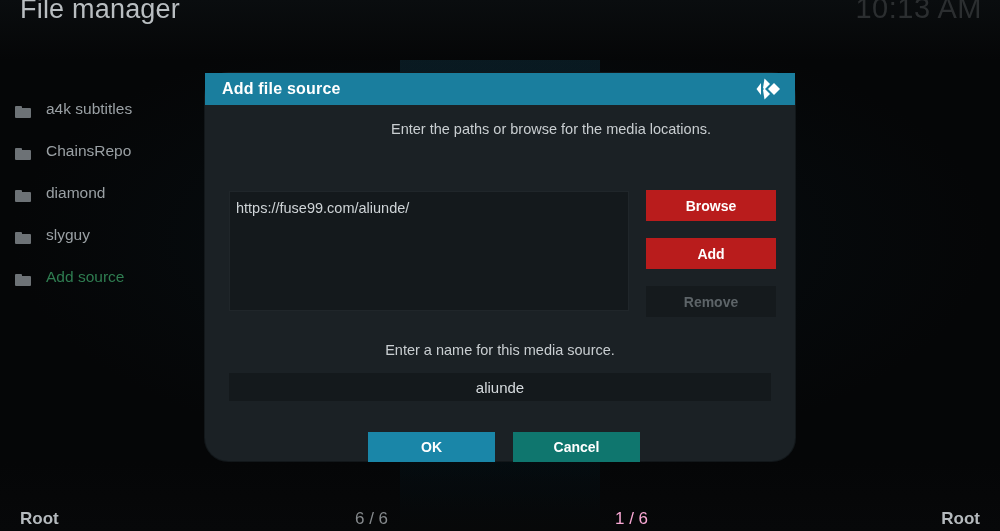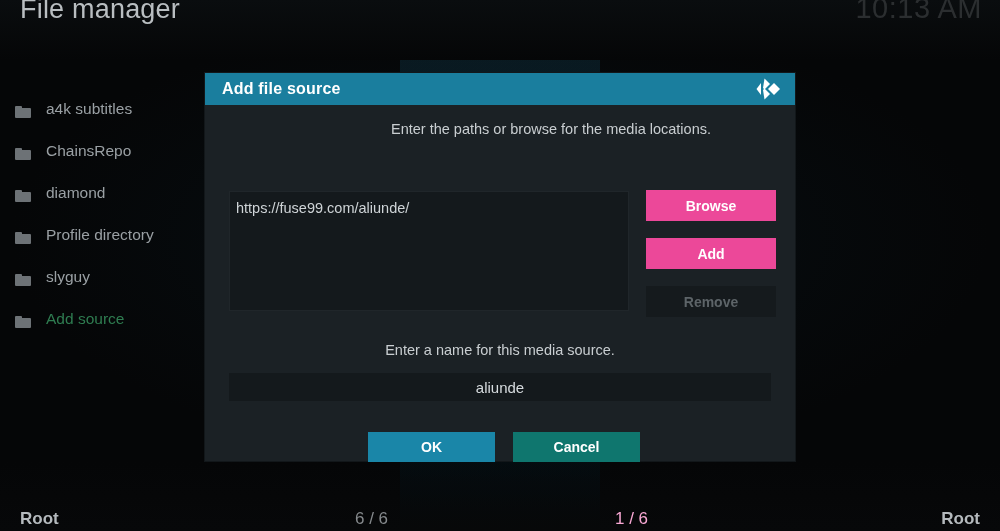--- a/index.html
+++ b/index.html
@@ -64,20 +64,21 @@
     background:#6d7276; border-radius:1px;
   }
   .side-label { font-size:15.5px; color:#9aa0a4; white-space:nowrap; }
   .side-item.active .side-label { color:#2f7d51; }
 
   
   .dialog {
     position:absolute; left:205px; top:73px; width:590px; height:388px;
     background:#1b2125;
     box-shadow:0 0 0 1px #12171a;
+    border-radius:23px;
   }
   .dialog-title-bar {
     position:relative; height:32px; background:#1a7e9e;
     display:flex; align-items:center;
   }
   .dialog-title {
     font-size:16px; font-weight:bold; color:#ffffff;
     margin-left:17px; letter-spacing:.2px;
   }
   .kodi-logo {
@@ -97,21 +98,21 @@
     background:#14191c;
     border:1px solid #20262a;
   }
   .path-item {
     font-size:14.5px; color:#cfd4d7; padding:8px 0 0 6px;
     white-space:nowrap; overflow:hidden;
   }
 
   .side-buttons { position:absolute; left:441px; top:85px; width:130px; }
   .dlg-btn {
-    width:130px; height:31px; background:#ec4899;
+    width:130px; height:31px; background:#b91c1c;
     display:flex; align-items:center; justify-content:center;
     font-size:14px; font-weight:bold; color:#ffffff;
     margin-bottom:17px; border:none;
     font-family:"Liberation Sans", sans-serif;
   }
   .dlg-btn.disabled { color:#5d6468; background:#151a1d; }
 
   .hint-name {
     position:absolute; left:0; top:237px; width:590px; text-align:center;
     font-size:14.5px; color:#c9ced1;
@@ -178,27 +179,20 @@
     </div>
 
     <div class="side-item">
       <span class="folder-icon">
           <i class="tab"></i>
           <i class="body"></i>
         </span>
       <span class="side-label">diamond</span>
     </div>
 
-    <div class="side-item">
-      <span class="folder-icon">
-          <i class="tab"></i>
-          <i class="body"></i>
-        </span>
-      <span class="side-label">Profile directory</span>
-    </div>
 
     <div class="side-item">
       <span class="folder-icon">
           <i class="tab"></i>
           <i class="body"></i>
         </span>
       <span class="side-label">slyguy</span>
     </div>
 
     <div class="side-item active">

